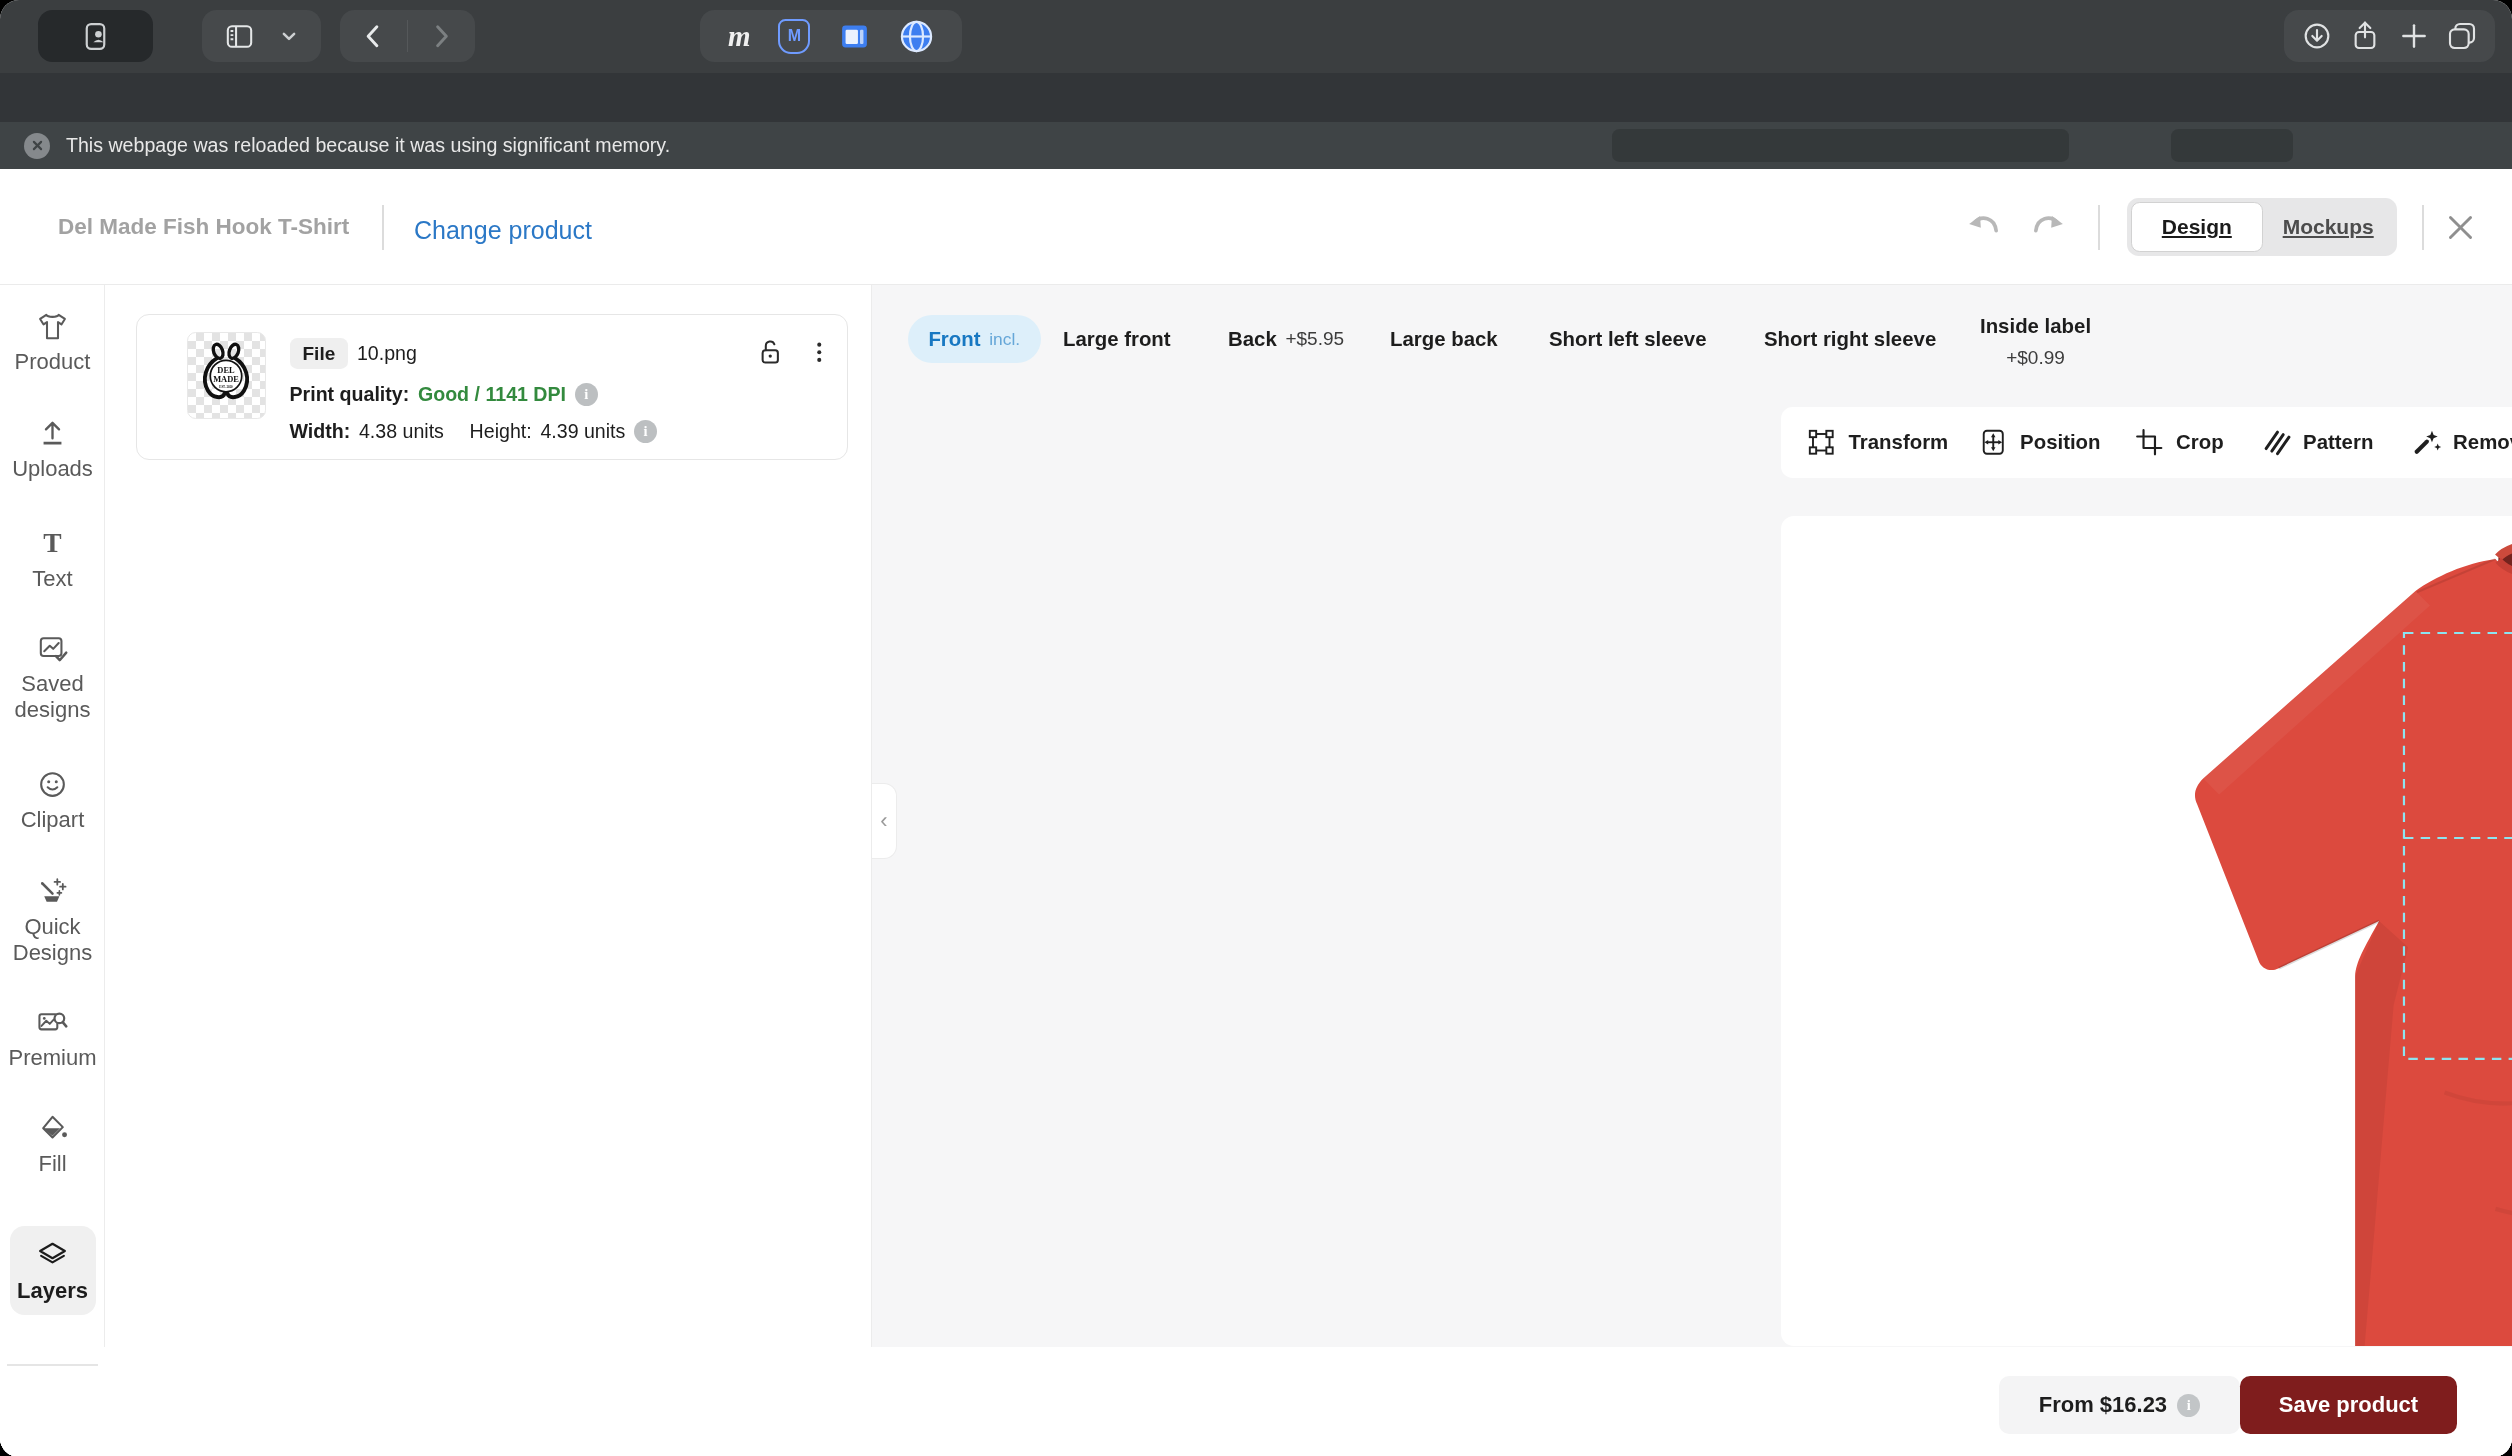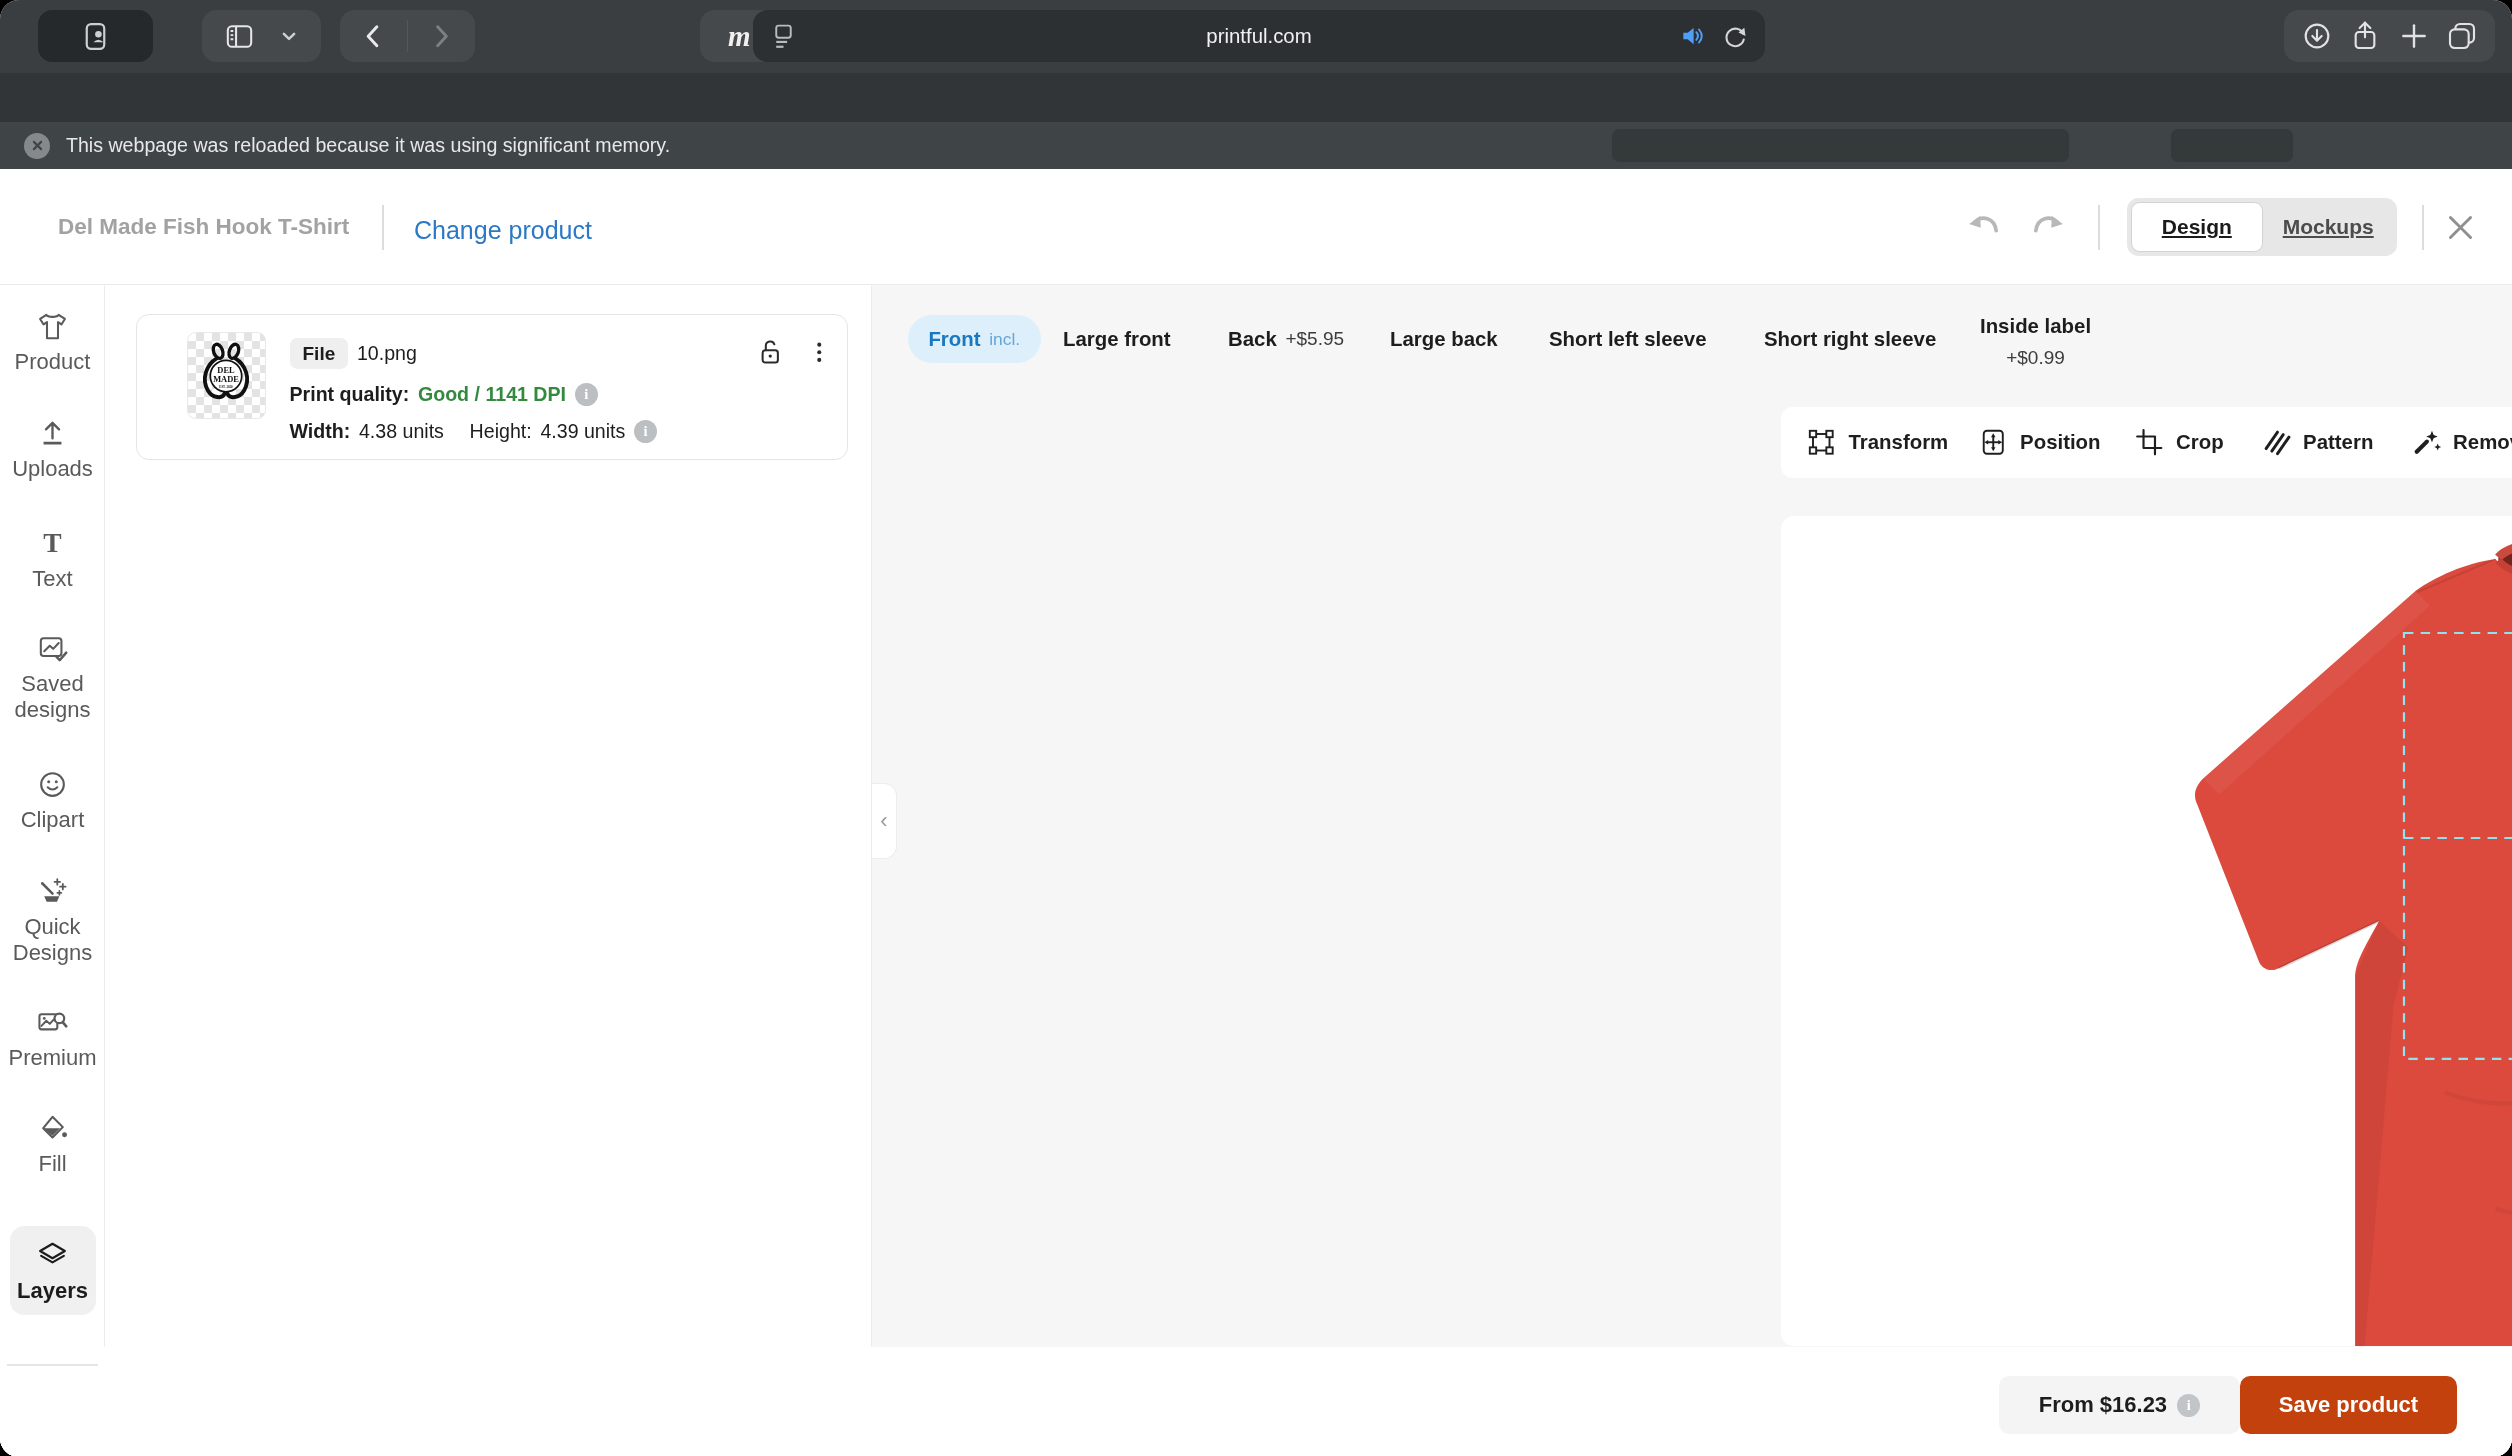--- a/index.html
+++ b/index.html
@@ -53,21 +53,21 @@
   .place-pill{background:#ddeffa;border-radius:24px;padding:0 20.4px;text-align:right;}
   .place-pill .place-label{color:#1878c2;}
   .place-pill .place-note{color:#66a7d8;font-size:17.4px;}
 
   .toolcard{position:absolute;left:909px;top:122px;width:1565px;height:71px;background:#fff;border-radius:11.6px;}
   .tool{position:absolute;top:0;height:71px;display:flex;align-items:center;gap:11.6px;font-weight:bold;font-size:20.4px;color:#1e1e1e;white-space:nowrap;}
   .canvas{position:absolute;left:909px;top:231px;width:1565px;height:830px;background:#fff;border-radius:13px;overflow:hidden;}
 
   .bottombar{position:absolute;left:0;top:1178px;width:2512px;height:110px;background:#fff;}
   .price-pill{position:absolute;left:1999px;top:29px;width:241px;height:58px;background:#f4f4f5;border-radius:10.2px;display:flex;align-items:center;justify-content:center;gap:10.2px;font-size:22px;font-weight:bold;color:#1d1d1d;}
-  .save-btn{position:absolute;left:2240px;top:29px;width:217px;height:58px;background:#c2410c;border:none;border-radius:10.2px;color:#fff;font-weight:bold;font-size:22px;font-family:"Liberation Sans",sans-serif;}
+  .save-btn{position:absolute;left:2240px;top:29px;width:217px;height:58px;background:#7f1d1d;border:none;border-radius:10.2px;color:#fff;font-weight:bold;font-size:22px;font-family:"Liberation Sans",sans-serif;}
 
   svg{display:block;}
   text{font-family:"Liberation Sans",sans-serif;}
   .logo-serif{font-family:"Liberation Serif",serif;font-weight:bold;}
 </style>
 </head>
 <body>
 
 <div class="window">
 
@@ -124,43 +124,20 @@
       <span class="icon-btn">
         <svg width="35" height="35" viewBox="0 0 48 48">
             <circle cx="24" cy="24" r="20" fill="#3d7ef0"></circle>
             <ellipse cx="24" cy="24" rx="9" ry="20" fill="none" stroke="#dce9ff" stroke-width="3"></ellipse>
             <line x1="4" y1="24" x2="44" y2="24" stroke="#dce9ff" stroke-width="3"></line>
             <circle cx="24" cy="24" r="20" fill="none" stroke="#dce9ff" stroke-width="3"></circle>
           </svg>
       </span>
     </div>
 
-    <div class="abs" style="left:753px;top:10.2px;width:1012px;height:52px;border-radius:14.5px;background:#2d3032;display:flex;align-items:center;">
-      <span class="icon-btn" style="margin-left:16px;">
-        <svg width="29" height="29" viewBox="0 0 48 48">
-            <rect x="12" y="6" width="24" height="20" rx="4" fill="none" stroke="#b9bcbe" stroke-width="3.2"></rect>
-            <line x1="12" y1="33" x2="30" y2="33" stroke="#b9bcbe" stroke-width="3.6"></line>
-            <line x1="12" y1="41" x2="24" y2="41" stroke="#b9bcbe" stroke-width="3.6"></line>
-          </svg>
-      </span>
-      <span class="url-text" style="position:absolute;left:0;right:0;text-align:center;">printful.com</span>
-      <span class="icon-btn" style="position:absolute;right:60px;">
-        <svg width="26" height="26" viewBox="0 0 48 48">
-            <polygon points="8,18 16,18 27,9 27,39 16,30 8,30" fill="#4f9ef7"></polygon>
-            <path d="M32 17 q6 7 0 14" fill="none" stroke="#4f9ef7" stroke-width="3.6" stroke-linecap="round"></path>
-            <path d="M37 12 q10 12 0 24" fill="none" stroke="#4f9ef7" stroke-width="3.6" stroke-linecap="round"></path>
-          </svg>
-      </span>
-      <span class="icon-btn" style="position:absolute;right:16px;">
-        <svg width="28" height="28" viewBox="0 0 48 48">
-            <path d="M38 20 A15 15 0 1 0 39 30" fill="none" stroke="#d3d5d6" stroke-width="3.6" stroke-linecap="round"></path>
-            <polygon points="40,10 42,24 30,18" fill="#d3d5d6"></polygon>
-          </svg>
-      </span>
-    </div>
 
     <div class="chrome-pill" style="left:2284px;width:211px;">
       <span class="icon-btn">
         <svg width="32" height="32" viewBox="0 0 48 48">
             <circle cx="24" cy="24" r="17" fill="none" stroke="#e0e2e3" stroke-width="3.2"></circle>
             <line x1="24" y1="15" x2="24" y2="30" stroke="#e0e2e3" stroke-width="3.2" stroke-linecap="round"></line>
             <polyline points="17,24 24,31 31,24" fill="none" stroke="#e0e2e3" stroke-width="3.2" stroke-linecap="round" stroke-linejoin="round"></polyline>
           </svg>
       </span>
       <span class="icon-btn">

